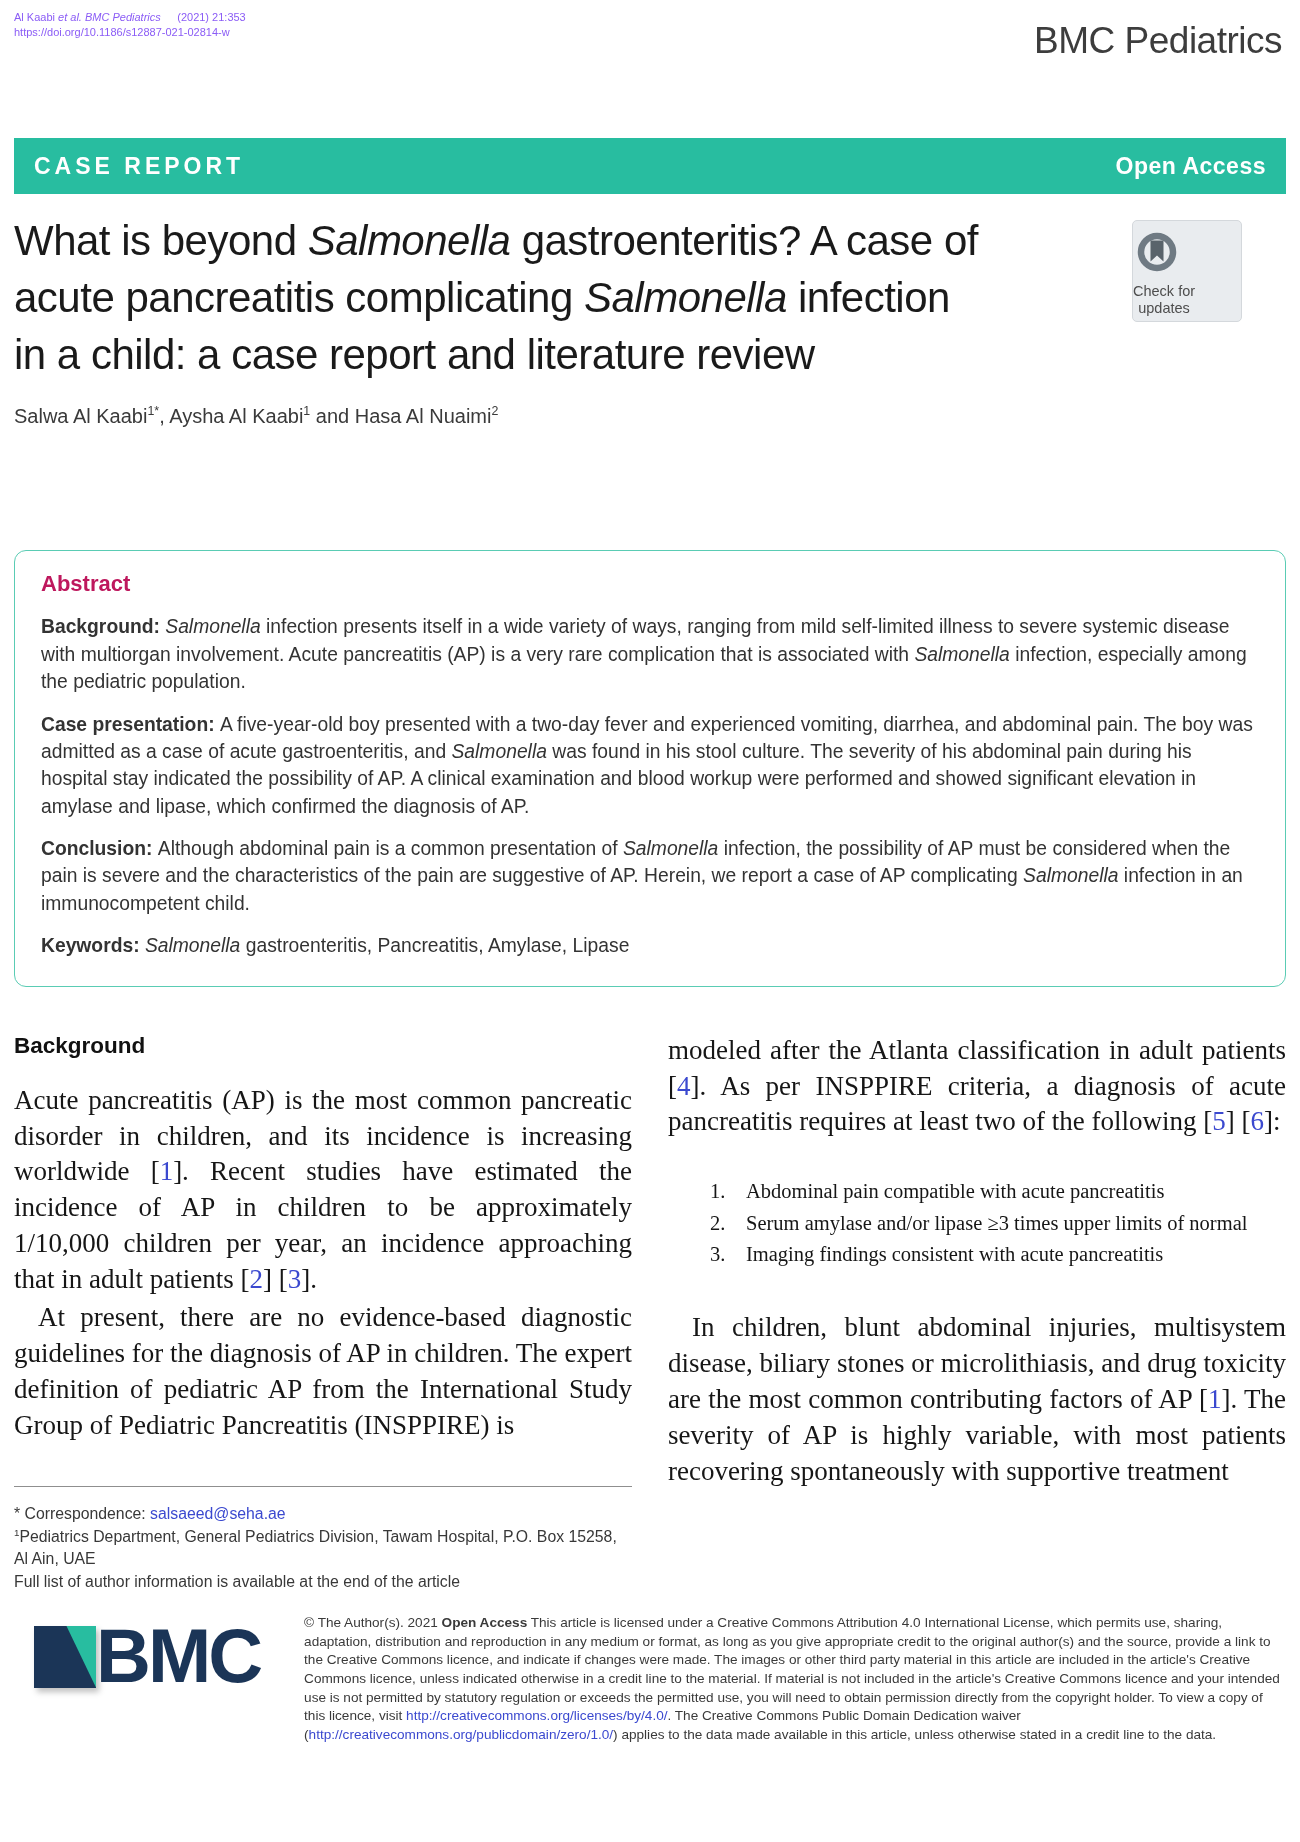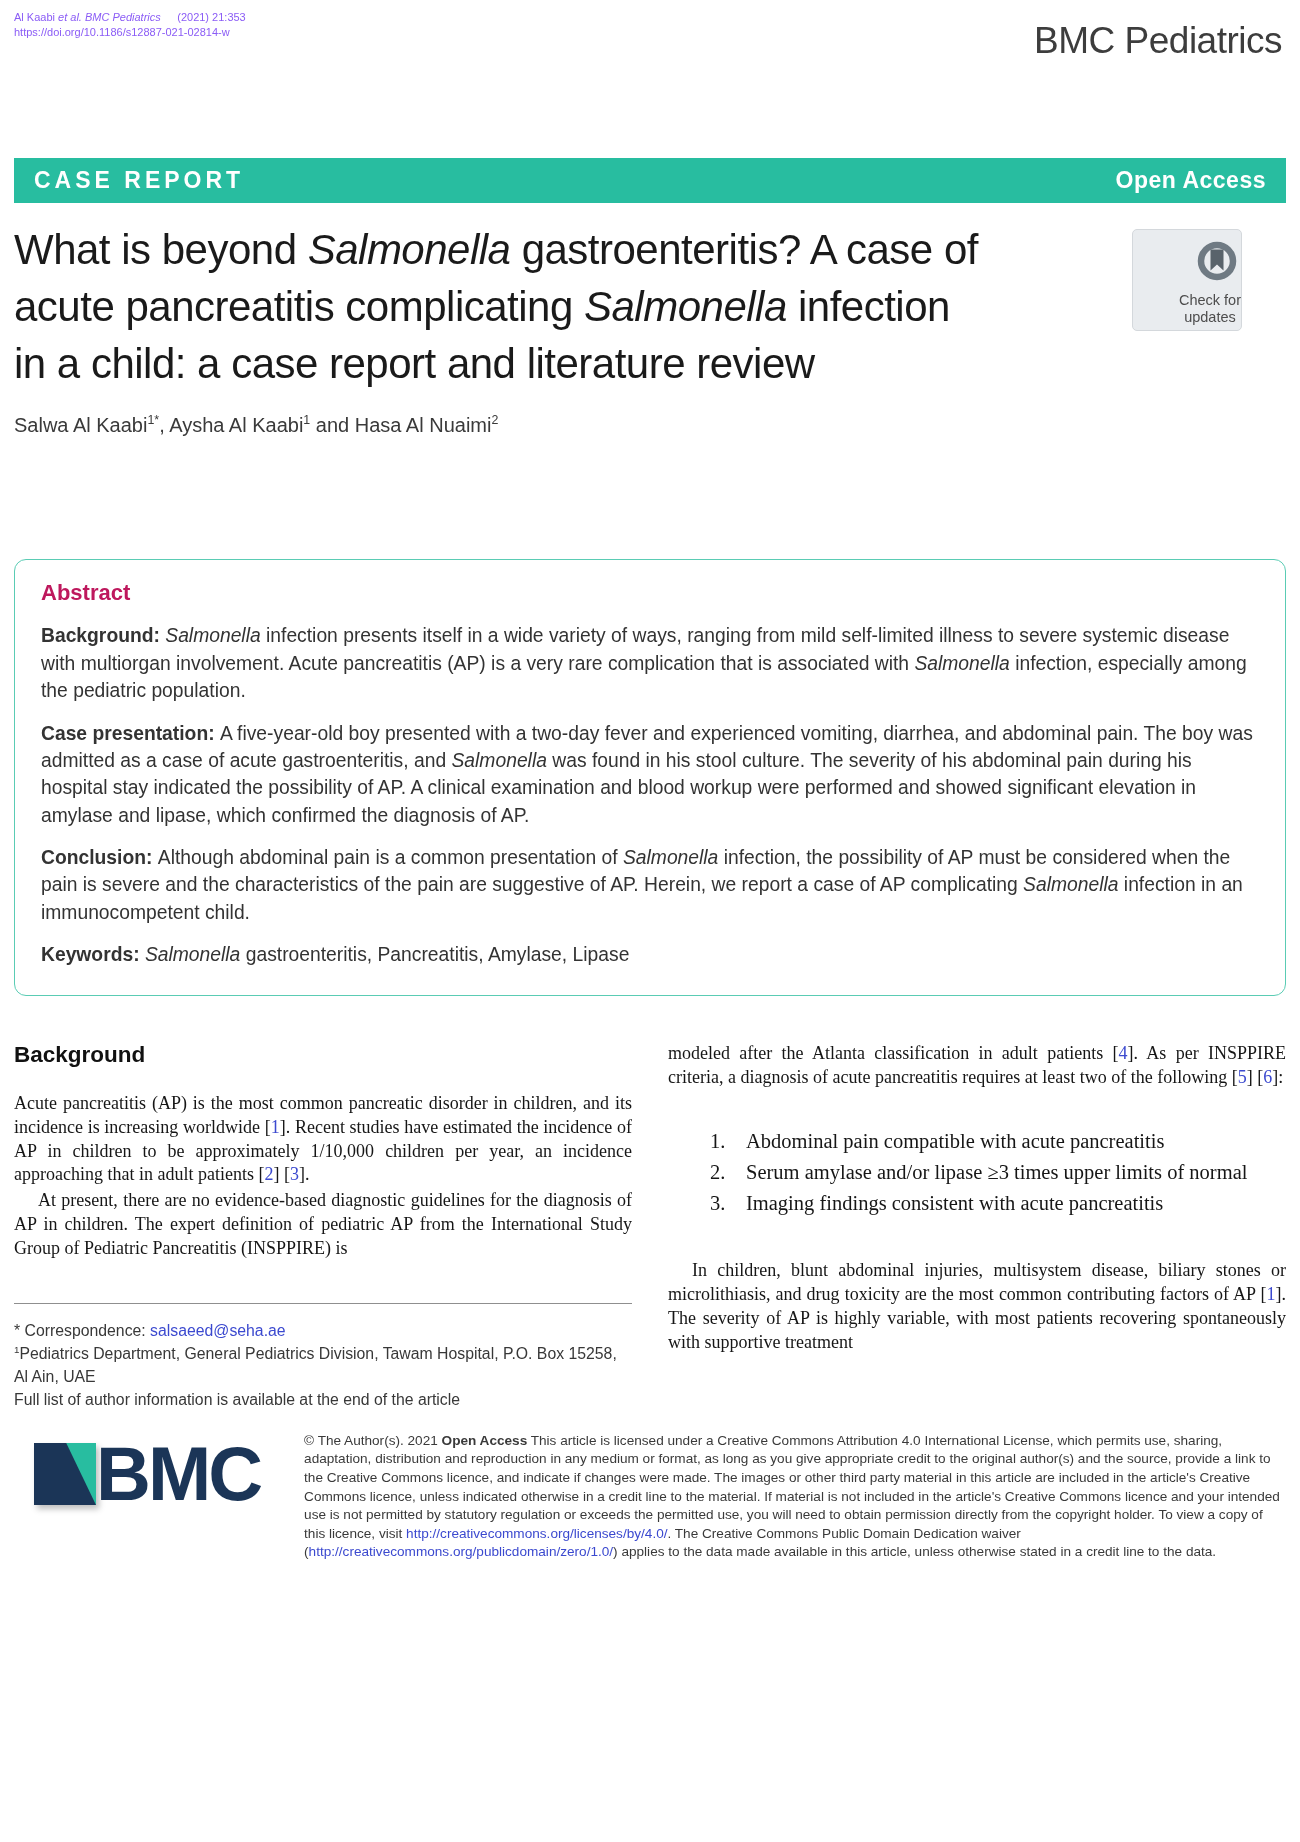--- a/index.html
+++ b/index.html
@@ -18,38 +18,38 @@
   }
   .page{padding:10px 14px 0 14px;}
 
   
   .hdr{display:flex;justify-content:space-between;align-items:flex-start;}
   .hdr-left{font-size:11px;line-height:1.4;color:#8b5cf6;}
   .hdr-right{font-size:37px;color:#3d3d3d;letter-spacing:-0.5px;margin-top:10px;padding-right:4px;}
 
   
   .banner{
-    margin-top:96px;height:45px;background:var(--teal);border-radius:0;
+    margin-top:76px;height:56px;background:var(--teal);border-radius:0;
     display:flex;align-items:center;justify-content:space-between;padding:0 20px;
   }
   .banner .type{color:#fff;font-weight:bold;font-size:23px;letter-spacing:4px;}
   .banner .access{color:#fff;font-weight:bold;font-size:23px;letter-spacing:0.5px;}
 
   
   .title-section{position:relative;margin-top:18px;}
   .paper-title{
     font-size:42px;line-height:1.36;color:#1a1a1a;max-width:965px;
     letter-spacing:-0.5px;font-weight:400;
   }
   .authors{margin-top:22px;font-size:20px;color:#3a3a3a;}
 
   .check-badge{
     position:absolute;top:8px;right:44px;width:110px;height:102px;
     background:#e9ecef;border:1px solid #d4d8dc;border-radius:5px;
-    display:flex;flex-direction:column;align-items:flex-end;padding-top:7px;cursor:pointer;
+    display:flex;flex-direction:column;align-items:flex-start;padding-top:7px;cursor:pointer;
   }
   .check-badge .txt{font-size:14.5px;line-height:1.16;color:#4d4d4d;text-align:center;margin-top:3px;}
 
   
   .abstract{
     margin-top:122px;border:1.6px solid var(--teal-border);border-radius:12px;
     padding:20px 26px 26px 26px;
   }
   .abstract h2{font-size:22px;font-weight:bold;color:#be185d;margin-bottom:16px;}
   .abstract p{font-size:19.3px;line-height:1.42;color:#333;margin-bottom:15px;}
@@ -58,21 +58,21 @@
   
   .seg-i{font-style:italic;}
   .seg-b{font-weight:bold;}
   .seg-ref,.seg-link{color:var(--ref-blue);}
   .seg-sup{vertical-align:super;font-size:0.62em;line-height:0;}
 
   
   .columns{display:flex;gap:36px;margin-top:46px;}
   .col{flex:1;min-width:0;}
   .col h3{font-family:"Liberation Sans",sans-serif;font-size:22.5px;font-weight:bold;color:#111;margin-bottom:24px;}
-  .body-text{font-family:"Liberation Serif",serif;font-size:18px;line-height:1.33;text-align:justify;color:#161616;}
+  .body-text{font-family:"Liberation Serif",serif;font-size:27px;line-height:1.33;text-align:justify;color:#161616;}
   .body-text.indent{text-indent:24px;}
   .col p + p{margin-top:2px;}
 
   ol.criteria{list-style:none;margin:38px 0 42px 42px;}
   ol.criteria li{display:flex;font-family:"Liberation Serif",serif;font-size:20.5px;line-height:1.33;color:#161616;margin-bottom:4px;}
   ol.criteria .num{width:36px;flex:0 0 36px;}
   ol.criteria .itxt{flex:1;}
 
   
   .footnote{margin-top:42px;border-top:1px solid #8f8f8f;padding-top:16px;

